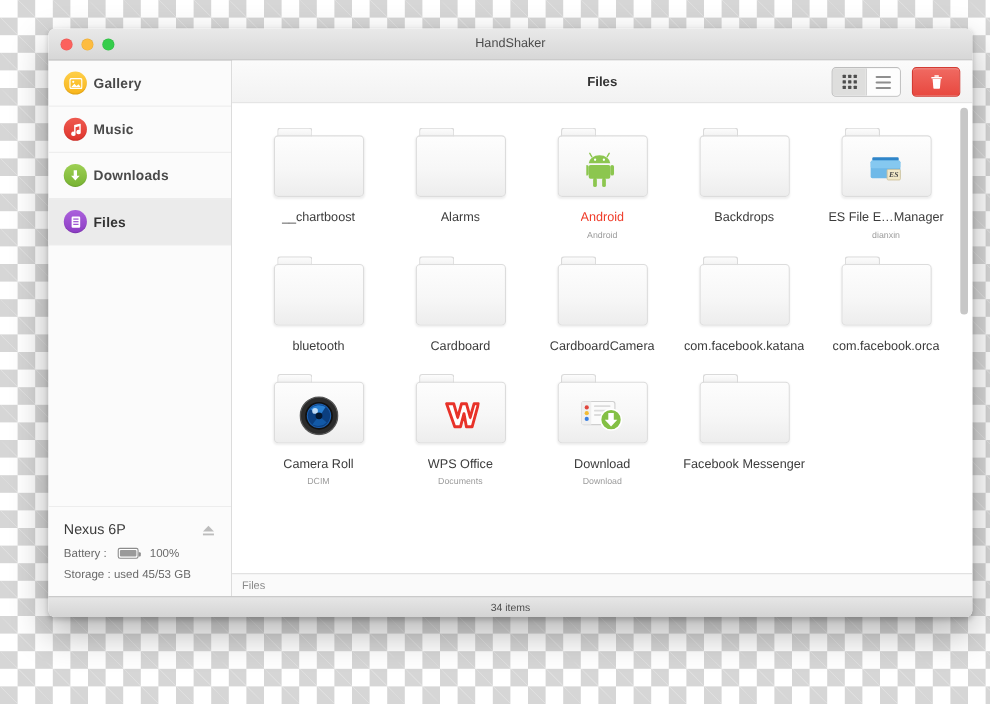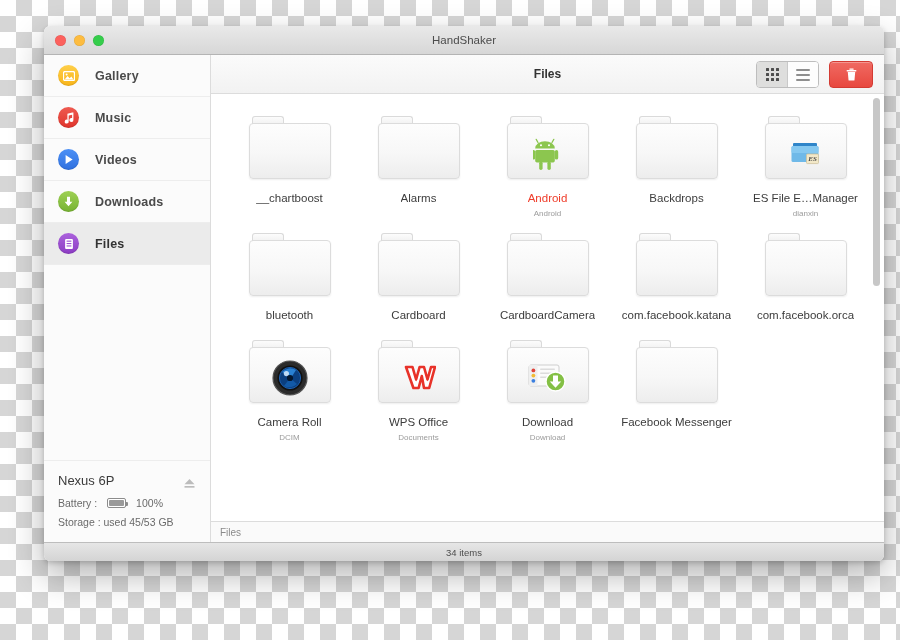--- a/index.html
+++ b/index.html
@@ -47,21 +47,21 @@
   .sidebar{
     flex:0 0 166px;background:#fbfbfb;border-right:1px solid #dcdcdc;
     display:flex;flex-direction:column;
   }
   .nav{flex:0 0 auto;}
   .nav-item{
     height:41px;display:flex;align-items:center;padding-left:14px;
     border-bottom:1px solid #ededed;cursor:default;
   }
   .nav-item.active{background:#ebebeb;}
-  .nav-label{font-size:12.5px;color:#4a4a4a;font-weight:bold;margin-left:16px;letter-spacing:.2px;}
+  .nav-label{font-size:12.5px;color:#4a4a4a;font-weight:bold;margin-left:6px;letter-spacing:.2px;}
   .nav-item.active .nav-label{color:#333;}
   .ic{width:21px;height:21px;border-radius:50%;flex:0 0 21px;position:relative;
       display:flex;align-items:center;justify-content:center;
       box-shadow:inset 0 -1px 1px rgba(0,0,0,.10);}
   .ic svg{display:block;}
 
   .spacer{flex:1 1 auto;border-bottom:1px solid #ededed;}
 
   .device{flex:0 0 auto;padding:12px 14px 14px 14px;background:#fbfbfb;}
   .dev-top{display:flex;align-items:center;justify-content:space-between;margin-bottom:9px;gap:14px;}
@@ -173,28 +173,20 @@
 
         <div class="nav-item">
           <span class="ic" style="background:linear-gradient(to bottom,#ee5a50,#e0342c);">
             <svg width="11" height="12" viewBox="0 0 11 12">
                 <path d="M9.2 0.4L4.4 1.7v6.0a2 2 0 1 0 1.3 1.6V3.6l3.4-0.9v3.4a2 2 0 1 0 1.3 1.6V0.4z" fill="#fff"></path>
               </svg>
           </span>
           <span class="nav-label">Music</span>
         </div>
 
-        <div class="nav-item">
-          <span class="ic" style="background:linear-gradient(to bottom,#4c90f5,#2f70e0);">
-            <svg width="10" height="11" viewBox="0 0 10 11">
-                <path d="M1.6 0.9L8.6 5.5 1.6 10.1z" fill="#fff"></path>
-              </svg>
-          </span>
-          <span class="nav-label">Videos</span>
-        </div>
 
         <div class="nav-item">
           <span class="ic" style="background:linear-gradient(to bottom,#9ed054,#77b332);">
             <svg width="11" height="12" viewBox="0 0 11 12">
                 <path d="M4.0 0.8h3v5h2.4L5.5 10.2 1.6 5.8H4z" fill="#fff"></path>
               </svg>
           </span>
           <span class="nav-label">Downloads</span>
         </div>
 

